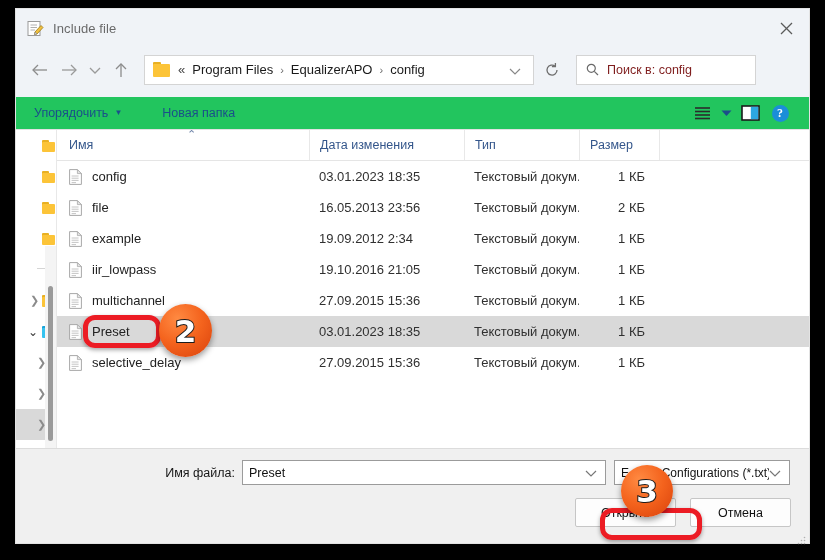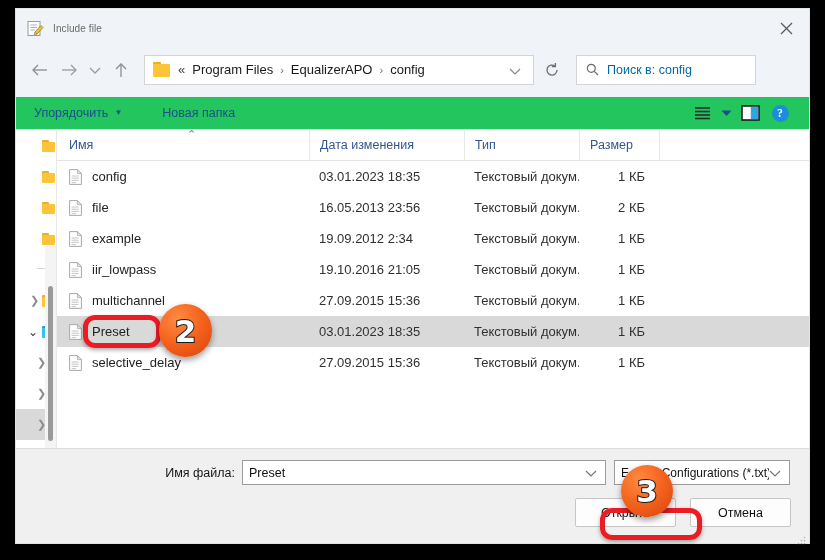--- a/index.html
+++ b/index.html
@@ -43,21 +43,21 @@
   }
   .title-icon {
     width: 17px;
     height: 17px;
     margin-left: 11px;
     margin-right: 9px;
     position: relative;
     flex: 0 0 auto;
   }
   .title-text {
-    font-size: 10px;
+    font-size: 13px;
     color: #6a6a6a;
     letter-spacing: 0.1px;
   }
   .close-btn {
     position: absolute;
     right: 0;
     top: 0;
     width: 45px;
     height: 38px;
     display: flex;
@@ -148,21 +148,21 @@
     height: 30px;
     margin-left: 10px;
     background: #ffffff;
     border: 1px solid #d4d4d4;
     display: flex;
     align-items: center;
     box-sizing: border-box;
     flex: 0 0 auto;
   }
   .search-ico { margin: 0 8px 0 9px; flex:0 0 auto; display:flex; }
-  .search-ph { font-size: 12.5px; color: #0369a1; }
+  .search-ph { font-size: 12.5px; color: #7f1d1d; }
 
   
   .cmdbar {
     height: 32px;
     background: #22c55e;
     border-bottom: 1px solid #e2e2e2;
     display: flex;
     align-items: center;
     flex: 0 0 auto;
     position: relative;

